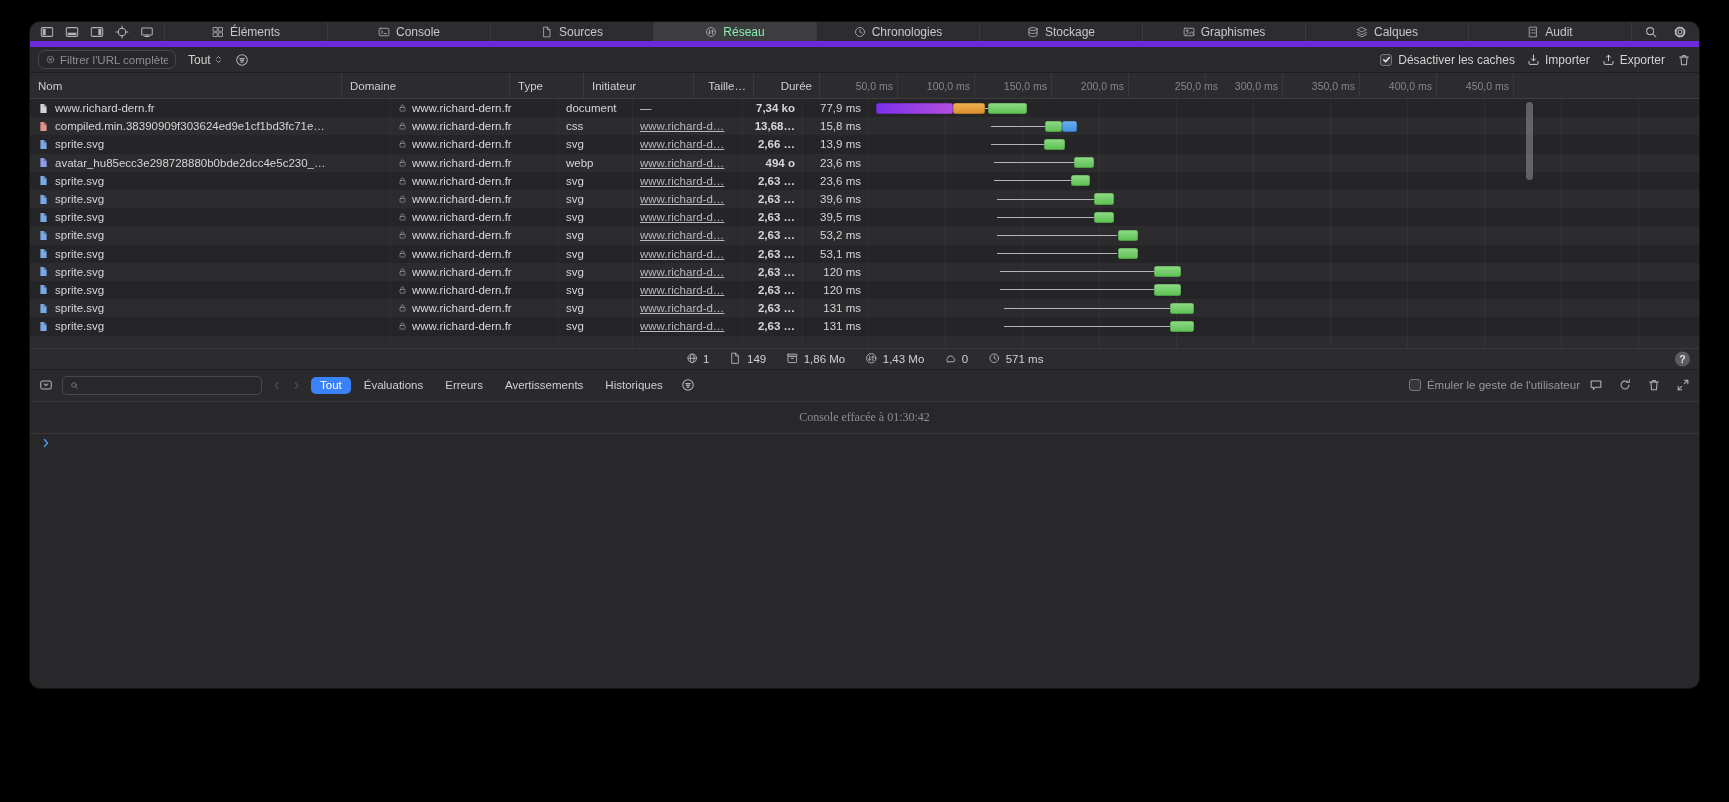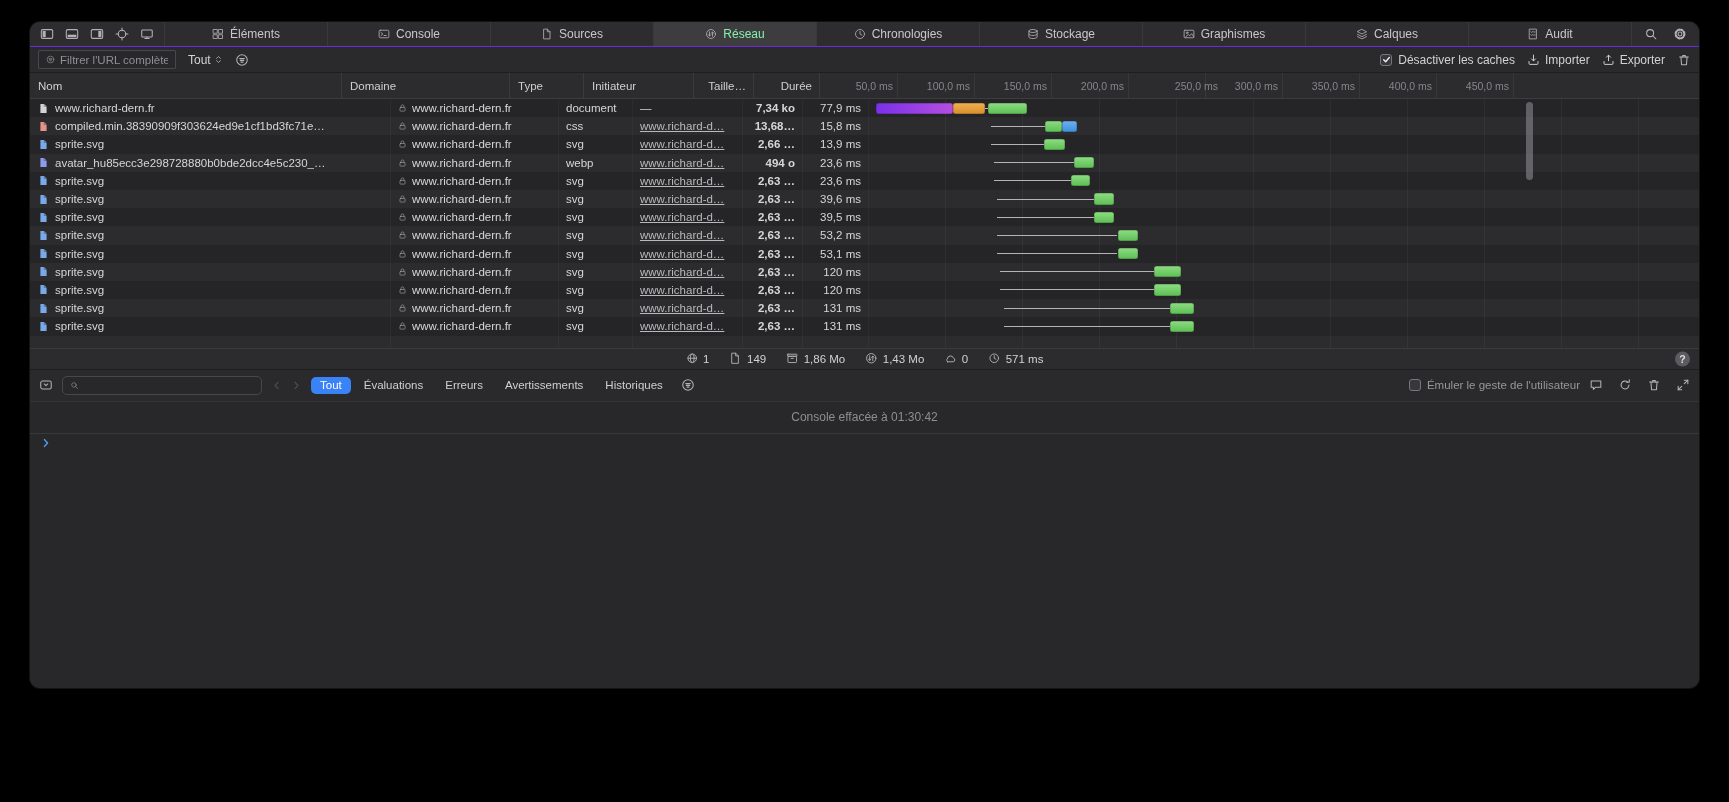--- a/index.html
+++ b/index.html
@@ -10,34 +10,34 @@
     color:#d5d5d8; box-shadow:0 0 0 1px rgba(255,255,255,.08), 0 25px 70px rgba(0,0,0,.9); }
 
   
   .titlebar{ height:28px; flex:0 0 28px; background:#2d2d2f; border-bottom:1px solid #1c1c1e;
     display:flex; align-items:center; justify-content:center; position:relative; }
   .traffic{ position:absolute; left:12px; top:8px; display:flex; gap:8px; }
   .traffic span{ width:12px; height:12px; border-radius:50%; background:#47474b; border:0.5px solid #3a3a3d; }
   .title-text{ font-size:12.5px; color:#9d9da0; }
 
   
-  .tabbar{ height:25px; flex:0 0 25px; background:#2d2d2f; border-bottom:1px solid #6d28d9; display:flex; }
+  .tabbar{ height:25px; flex:0 0 25px; background:#2d2d2f; border-bottom:6px solid #6d28d9; display:flex; }
   .tool-group{ display:flex; align-items:center; gap:11px; padding:0 10px; color:#b3b3b7; border-right:1px solid #3a3a3c; }
   .tabs{ flex:1; display:flex; }
   .tab{ flex:1; display:flex; align-items:center; justify-content:center; gap:6px;
     font-size:12px; color:#c8c8cc; border-right:1px solid #3a3a3c; cursor:default; }
   .tab.active{ background:#3d3d40; color:#86efac; }
   .tab-icon{ color:#a8a8ac; }
   .tabbar-right{ display:flex; align-items:center; gap:15px; padding:0 12px; color:#b3b3b7; }
 
   
   .net-toolbar{ height:26px; flex:0 0 26px; background:#2a2a2c; border-bottom:1px solid #1e1e20;
     display:flex; align-items:center; gap:12px; padding:0 8px; font-size:12px; }
   .filter-field{ display:flex; align-items:center; gap:5px; height:19px; padding:0 7px;
-    border:1px solid #48484c; border-radius:1px; background:#28282a; color:#8f8f94; }
+    border:1px solid #48484c; border-radius:7px; background:#28282a; color:#8f8f94; }
   .filter-field input{ width:108px; background:transparent; border:none; outline:none;
     font:11.5px "Liberation Sans","DejaVu Sans",sans-serif; color:#d2d2d5; }
   .filter-field input::placeholder{ color:#8f8f94; }
   .dropdown{ display:flex; align-items:center; gap:3px; color:#d2d2d5; }
   .spacer{ flex:1; }
   .tbtn{ display:flex; align-items:center; gap:5px; color:#d2d2d5; cursor:default; }
   .icon-only{ color:#b3b3b7; }
   .check-row{ display:flex; align-items:center; gap:6px; color:#d2d2d5; }
   .check-row.dim{ color:#97979b; }
   .checkbox{ width:12px; height:12px; border-radius:3px; border:1px solid #77777b; background:#38383c;
@@ -104,21 +104,21 @@
   .console-search input{ flex:1; background:transparent; border:none; outline:none;
     font:11.5px "Liberation Sans","DejaVu Sans",sans-serif; color:#d2d2d5; }
   .nav-arrow{ color:#6e6e73; display:inline-flex; }
   .pills{ display:flex; align-items:center; gap:4px; }
   .pill{ padding:2.5px 9px; border-radius:5px; color:#cfcfd3; cursor:default; }
   .pill.active{ background:#3a82f7; color:#fff; }
   .console-icons{ display:flex; align-items:center; gap:15px; color:#b4b4b8; }
 
   
   .console-content{ height:32px; flex:0 0 32px; background:#28282a; border-top:1px solid #343437;
-    display:flex; align-items:center; justify-content:center; font-size:12px; color:#8e8e92; }
+    display:flex; align-items:center; justify-content:center; font-size:12px; color:#8e8e92;font-family:Liberation Serif, serif; }
   .console-prompt{ height:21px; flex:1; background:#28282a; border-top:1px solid #38383b;
     display:flex; align-items:flex-start; padding:3px 10px; }
   .prompt-caret{ color:#4f9ef0; }
   .prompt-caret svg *{ stroke-width:2; }
 
   [data-icon]{ display:inline-flex; }
   [data-icon] svg{ width:14px; height:14px; }
   .tab-icon svg{ width:12px; height:12px; }
   .icon-xs svg{ width:9px !important; height:9px !important; }
   .lock svg{ width:9px !important; height:10px !important; }

